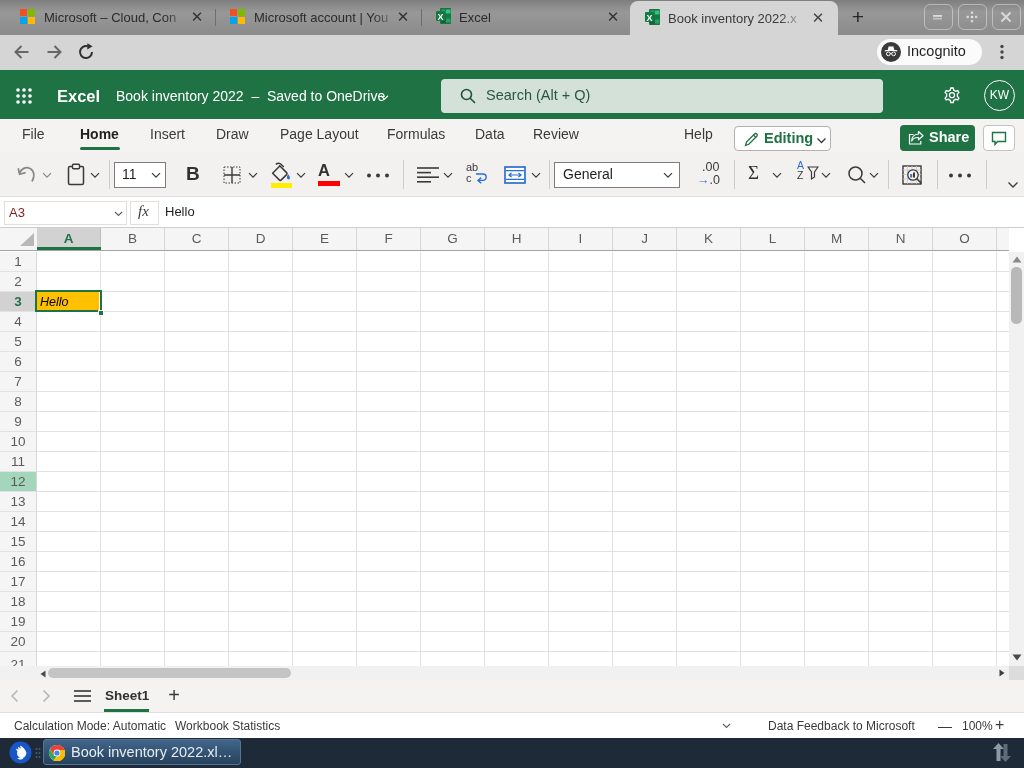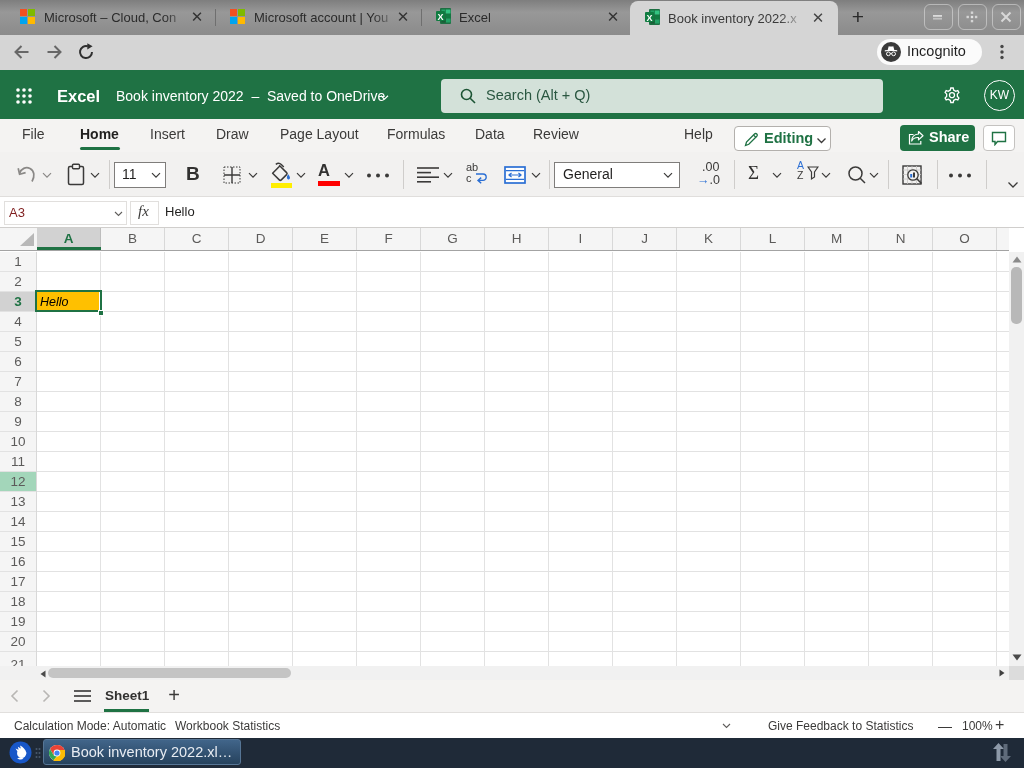--- a/index.html
+++ b/index.html
@@ -444,21 +444,21 @@
   <div class="abs" style="left:105px;top:8px;font-size:13.5px;font-weight:700;color:#323130;">Sheet1</div>
   <div class="abs" style="left:104px;top:29px;width:45px;height:3px;background:#1f7244;"></div>
   <div class="abs" style="left:164px;top:2px;width:20px;height:26px;font-size:20px;color:#3b3a39;text-align:center;line-height:26px;font-weight:400;">+</div>
 </div>
 <div class="abs" id="status">
   <div class="abs" style="left:14px;top:6px;">Calculation Mode: Automatic</div>
   <div class="abs" style="left:175px;top:6px;">Workbook Statistics</div>
   <svg class="abs" style="left:722px;top:10px" width="9" height="6" viewBox="0 0 9 6">
         <path d="M1 1 L4.5 4.5 L8 1" stroke="#605e5c" stroke-width="1.1" fill="none"></path>
       </svg>
-  <div class="abs" style="left:768px;top:6px;">Give Feedback to Statistics</div>
+  <div class="abs" style="left:768px;top:6px;">Data Feedback to Microsoft</div>
   <div class="abs" style="left:938px;top:5px;font-size:14px;">—</div>
   <div class="abs" style="left:962px;top:6px;">100%</div>
   <div class="abs" style="left:995px;top:3px;font-size:16px;">+</div>
 </div>
 <div class="abs" id="taskbar">
   <svg class="abs" style="left:9px;top:3px" width="23" height="23" viewBox="0 0 23 23">
         <circle cx="11.5" cy="11.5" r="11" fill="#1857c8"></circle>
         <g transform="translate(23,0) scale(-1,1)">
           <path d="M5.5 12 C6.5 8 9.5 5.5 12 4.5 L11.2 7.6 L14.2 5.8 L13.4 8.8 L16.4 7.6 L14.6 10.6 C15.8 13.8 13.5 17 10.2 17 C7.8 17 6 15 5.5 12 Z" fill="#fff"></path>
           <path d="M8.5 17.5 C10 19 13 19 14.8 17.2 L11.5 16.2 Z" fill="#fff"></path>

